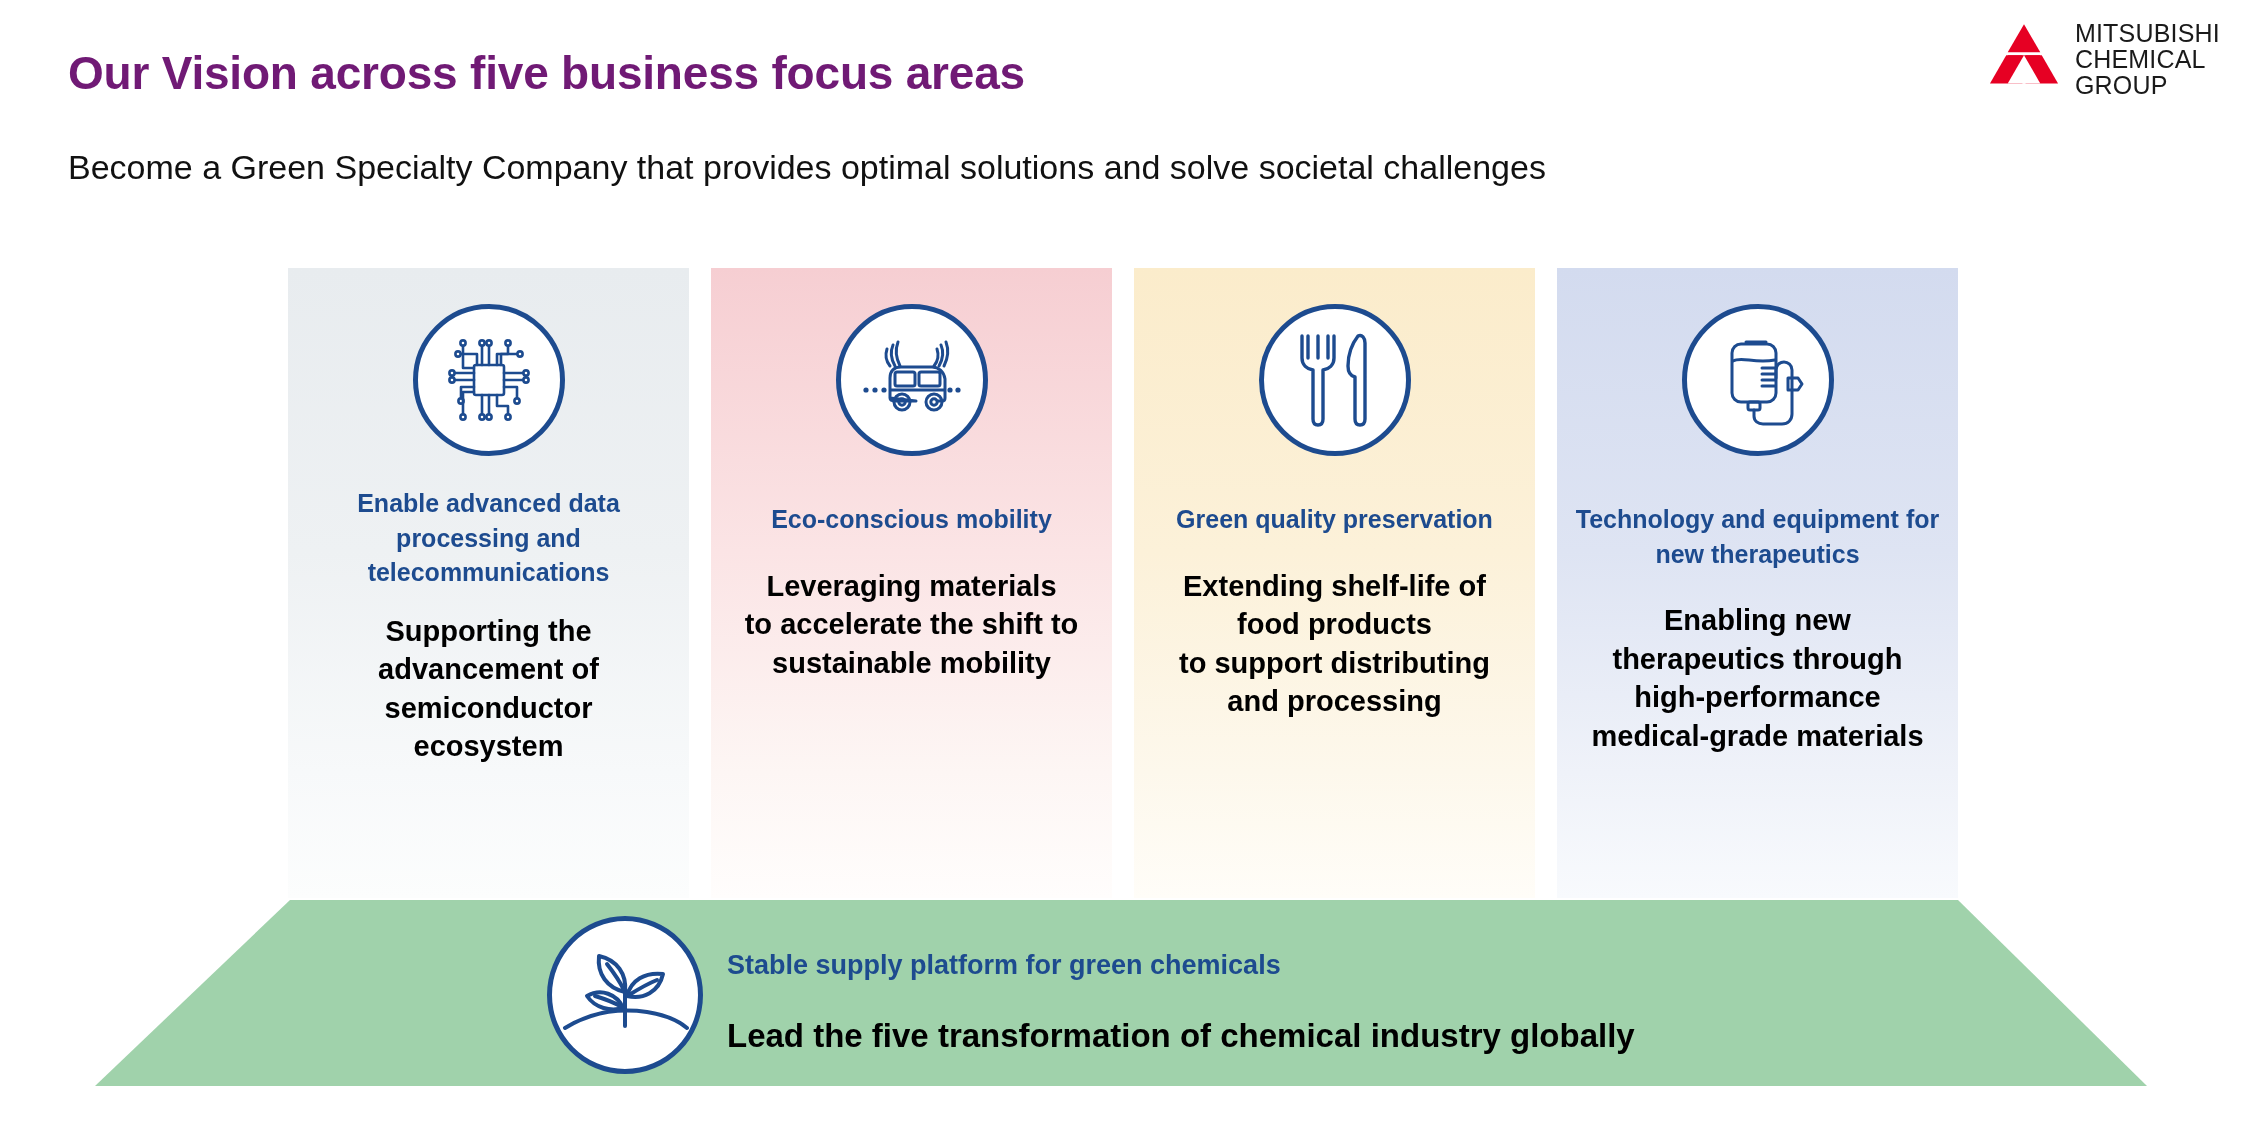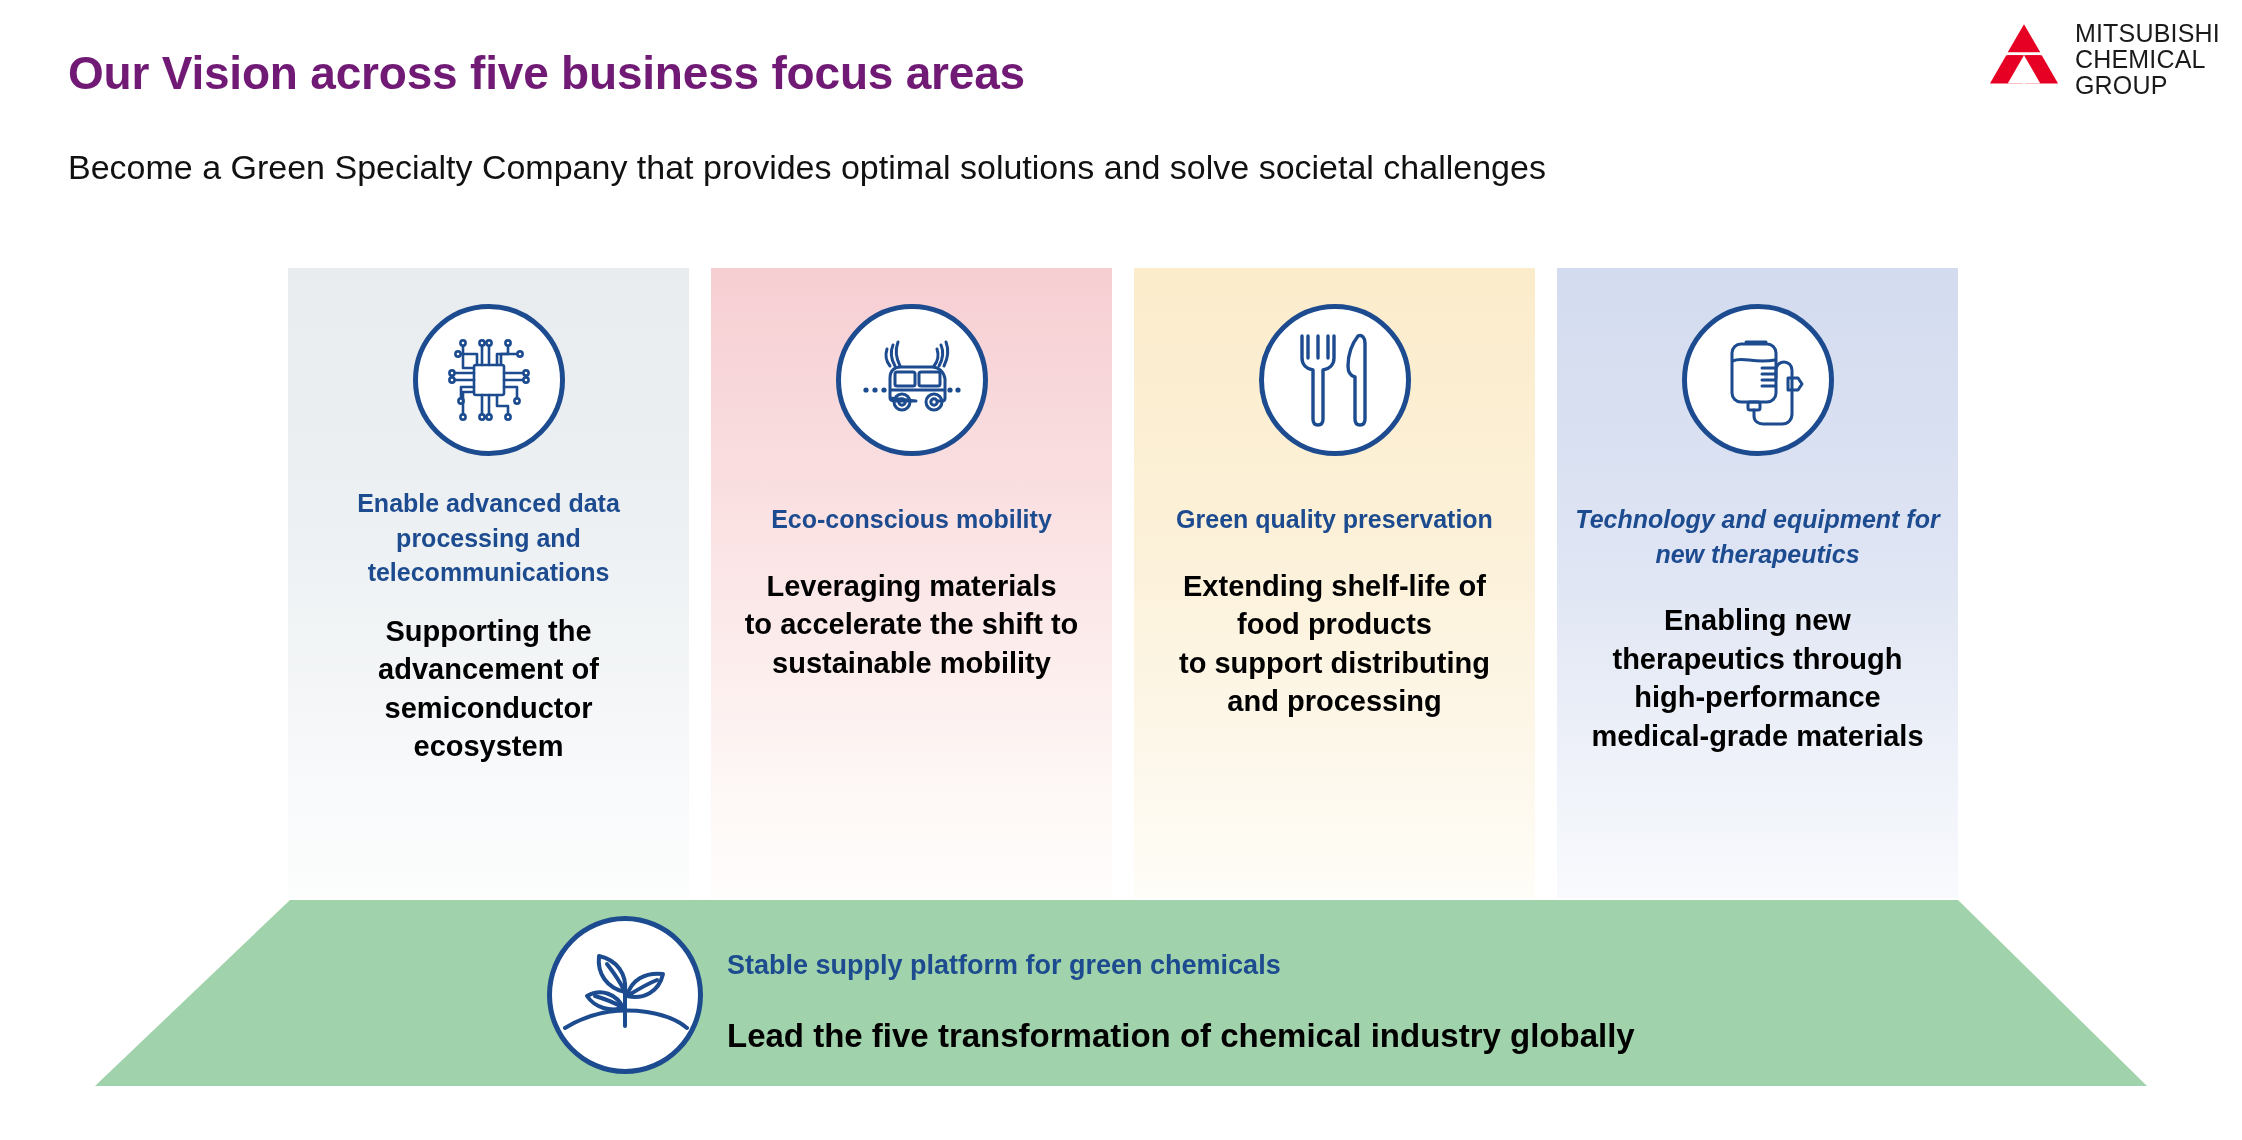--- a/index.html
+++ b/index.html
@@ -87,21 +87,21 @@
     font-size:29px;
     font-weight:bold;
     color:#000000;
     text-align:center;
     line-height:1.33;
     padding:0 6px;
     white-space:pre-line;
   }
   .focus-card.card-2 .card-title { margin-top:30px; }
   .focus-card.card-2 .card-desc  { margin-top:22px; }
-  .focus-card.card-4 .card-title { margin-top:46px;font-style:italic; }
+  .focus-card.card-4 .card-title { margin-top:46px; }
 
   
   .bg-mobility      { background:linear-gradient(180deg,#f6ced2 0%,#fbe4e5 45%,#fdf6f4 80%,#fffdfc 100%); }
   .bg-semiconductor { background:linear-gradient(180deg,#e8ecef 0%,#eef1f3 45%,#f7f9fa 80%,#fcfdfd 100%); }
   .bg-food          { background:linear-gradient(180deg,#fbeccb 0%,#fcf1d9 45%,#fdf8ec 80%,#fffdf8 100%); }
   .bg-medical       { background:linear-gradient(180deg,#d3dbef 0%,#dee4f3 45%,#eff2f9 80%,#f8fafd 100%); }
 
   
   #green-platform {
     position:absolute;

